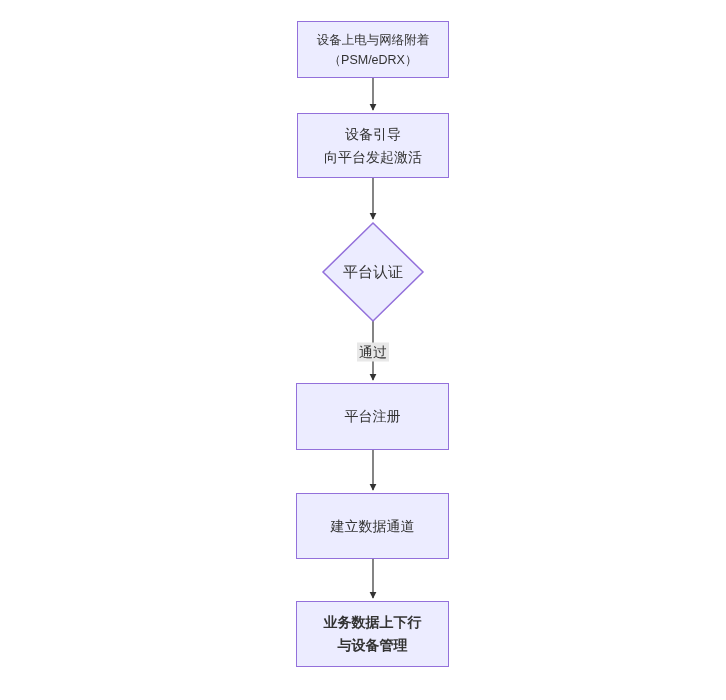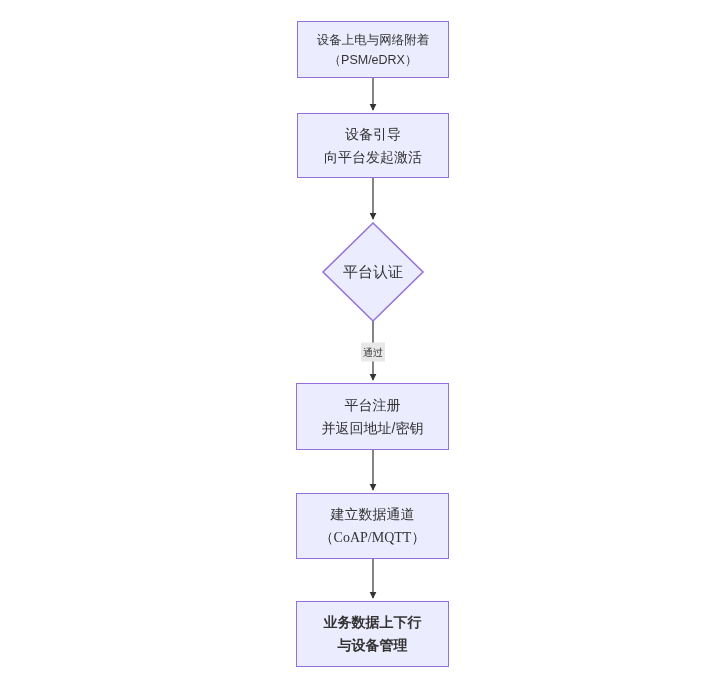--- a/index.html
+++ b/index.html
@@ -53,21 +53,21 @@
     color: #333333;
     font-size: 15px;
     white-space: nowrap;
   }
   .edge-label {
     position: absolute;
     left: 373px; top: 352px;
     transform: translate(-50%, -50%);
     background: #e8e8e8;
     color: #333333;
-    font-size: 10px;
+    font-size: 14px;
     line-height: 19px;
     padding: 0 2px;
     white-space: nowrap;
   }
 </style>
 </head>
 <body>
 
 <div class="canvas">
 
@@ -96,26 +96,24 @@
     <div class="line">设备上电与网络附着</div>
     <div class="line">（PSM/eDRX）</div>
   </div>
 
   <div class="diamond-label">平台认证</div>
 
   <div class="edge-label">通过</div>
 
   <div class="node node-4">
     <div class="line">平台注册</div>
-    <div class="line">并返回地址/密钥</div>
   </div>
 
   <div class="node node-5">
     <div class="line">建立数据通道</div>
-    <div class="line">（CoAP/MQTT）</div>
   </div>
 
   <div class="node node-6">
     <div class="line">业务数据上下行</div>
     <div class="line">与设备管理</div>
   </div>
 
 </div>
 
 </body></html>

